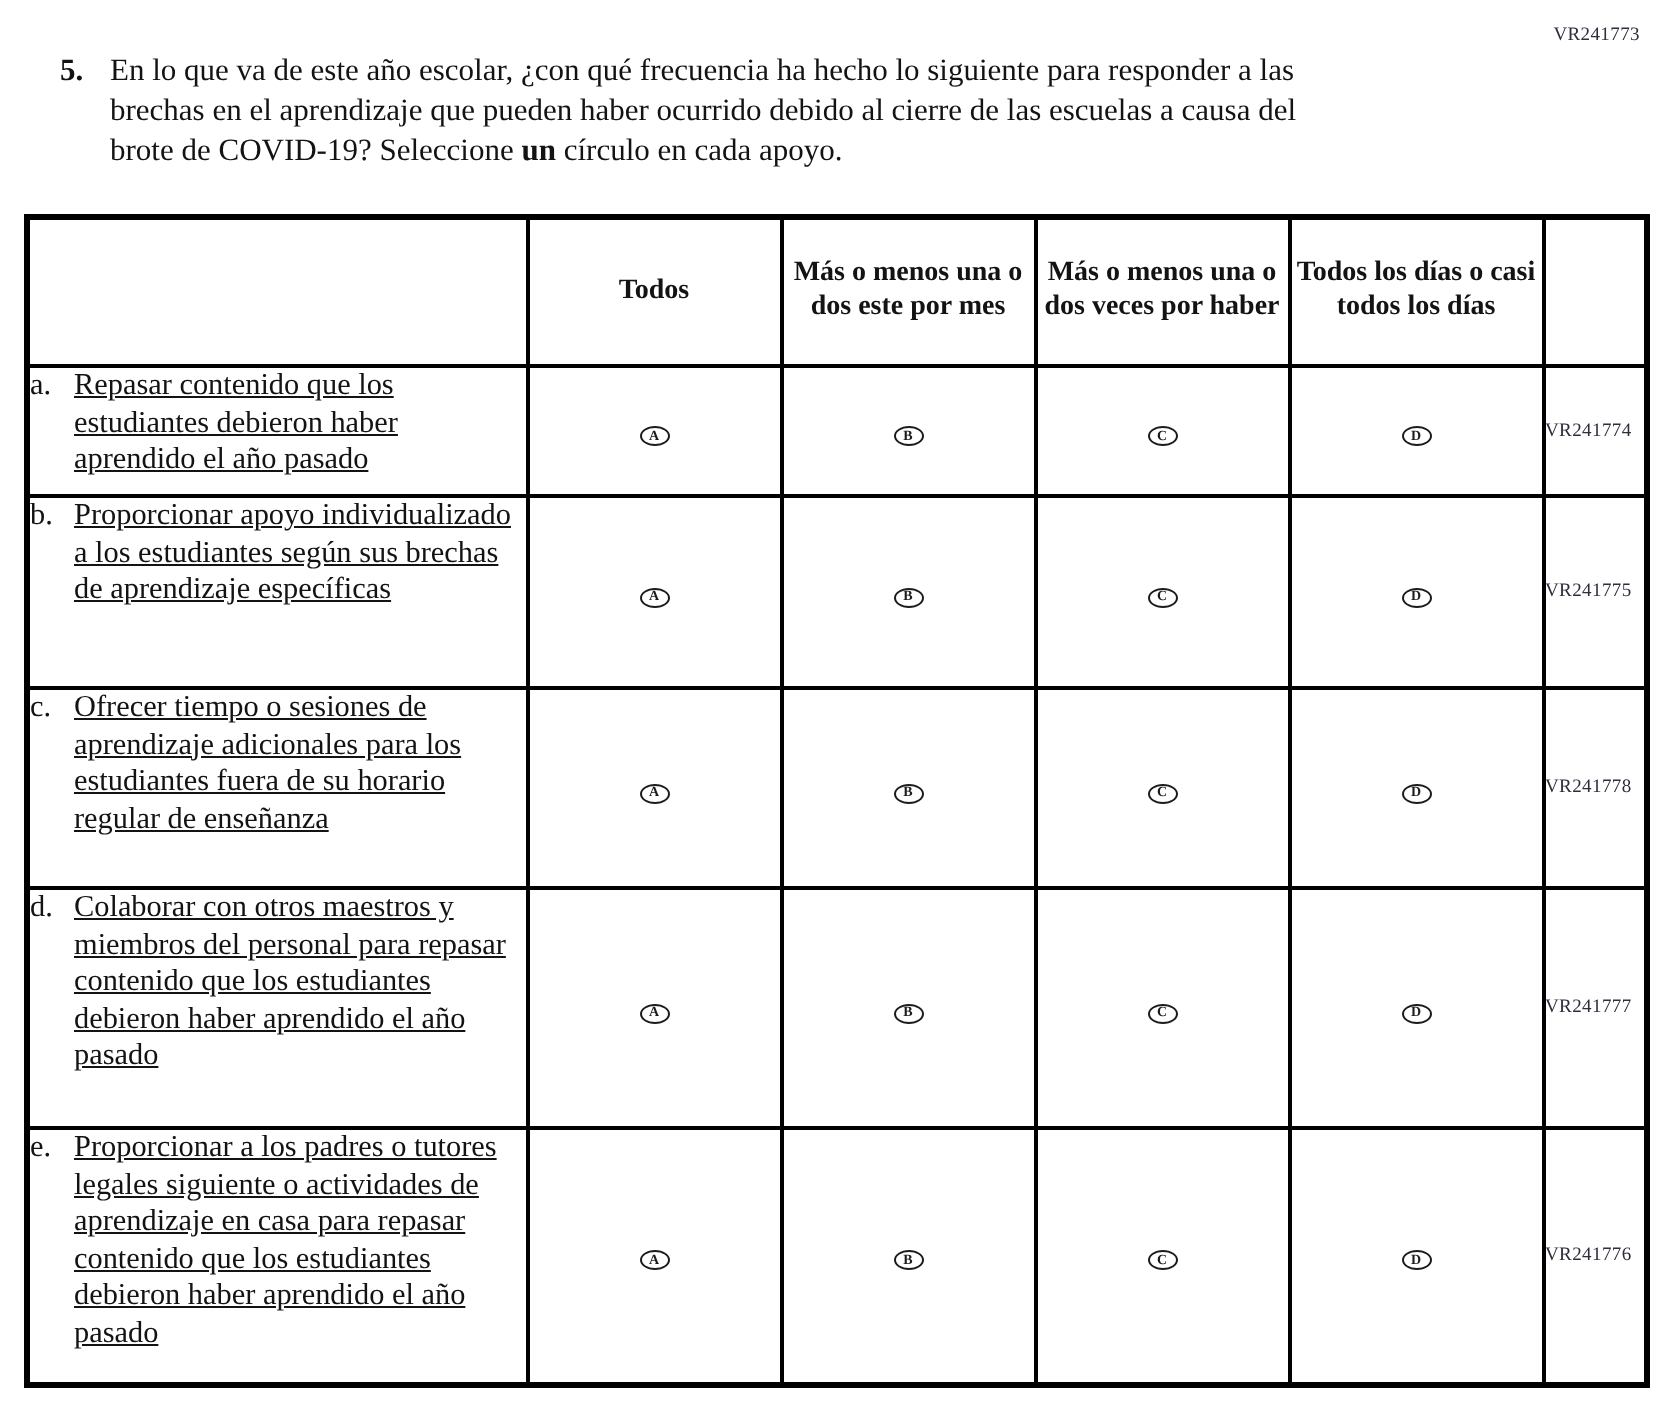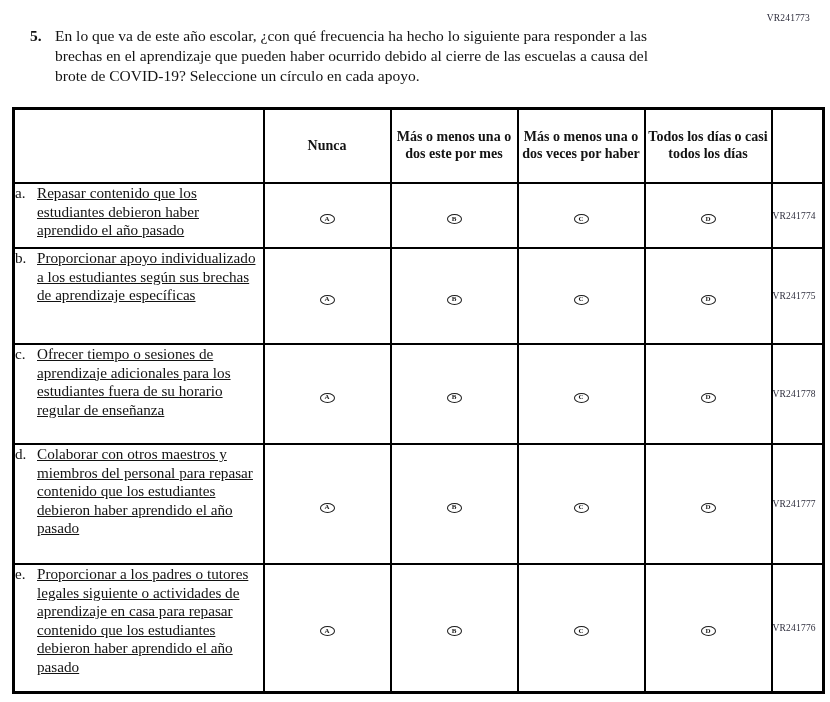--- a/index.html
+++ b/index.html
@@ -6,31 +6,31 @@
   .page{
     position:relative;
     width:830px;height:702px;
     background:#fff;
     font-family:"Liberation Serif","DejaVu Serif",serif;
     color:#131313;
     overflow:hidden;
   }
   
   .form-code{
-    position:absolute;top:13px;right:20px;
+    position:absolute;top:13px;right:10px;
     font-size:9.5px;letter-spacing:.2px;color:#2d2d3c;
   }
   
   .question{
     position:absolute;left:30px;top:26px;width:625px;
     display:flex;align-items:flex-start;
   }
   .q-num{font-weight:bold;font-size:15.5px;width:25px;flex:0 0 25px;line-height:1.3;}
   .q-text{margin:0;font-size:15.5px;line-height:1.3;}
-  .q-text b{font-weight:normal;}
+  .q-text b{font-weight:bold;}
   
   table.grid{
     position:absolute;left:12px;top:107px;
     width:810px;
     border-collapse:collapse;table-layout:fixed;
     border:3px solid #000;
   }
   table.grid th,table.grid td{
     border:2px solid #000;
     padding:0;
@@ -89,21 +89,21 @@
       <col style="width:250px">
       <col style="width:127px">
       <col style="width:127px">
       <col style="width:127px">
       <col style="width:127px">
       <col style="width:52px">
     </colgroup>
     <thead>
       <tr>
         <th></th>
-        <th>Nunca</th>
+        <th>Todos</th>
         <th>Más o menos una o dos este por mes</th>
         <th>Más o menos una o dos veces por haber</th>
         <th>Todos los días o casi todos los días</th>
         <th></th>
       </tr>
     </thead>
     <tbody>
         <tr class="row-a">
     <td class="label-cell">
       <span class="label-wrap">

